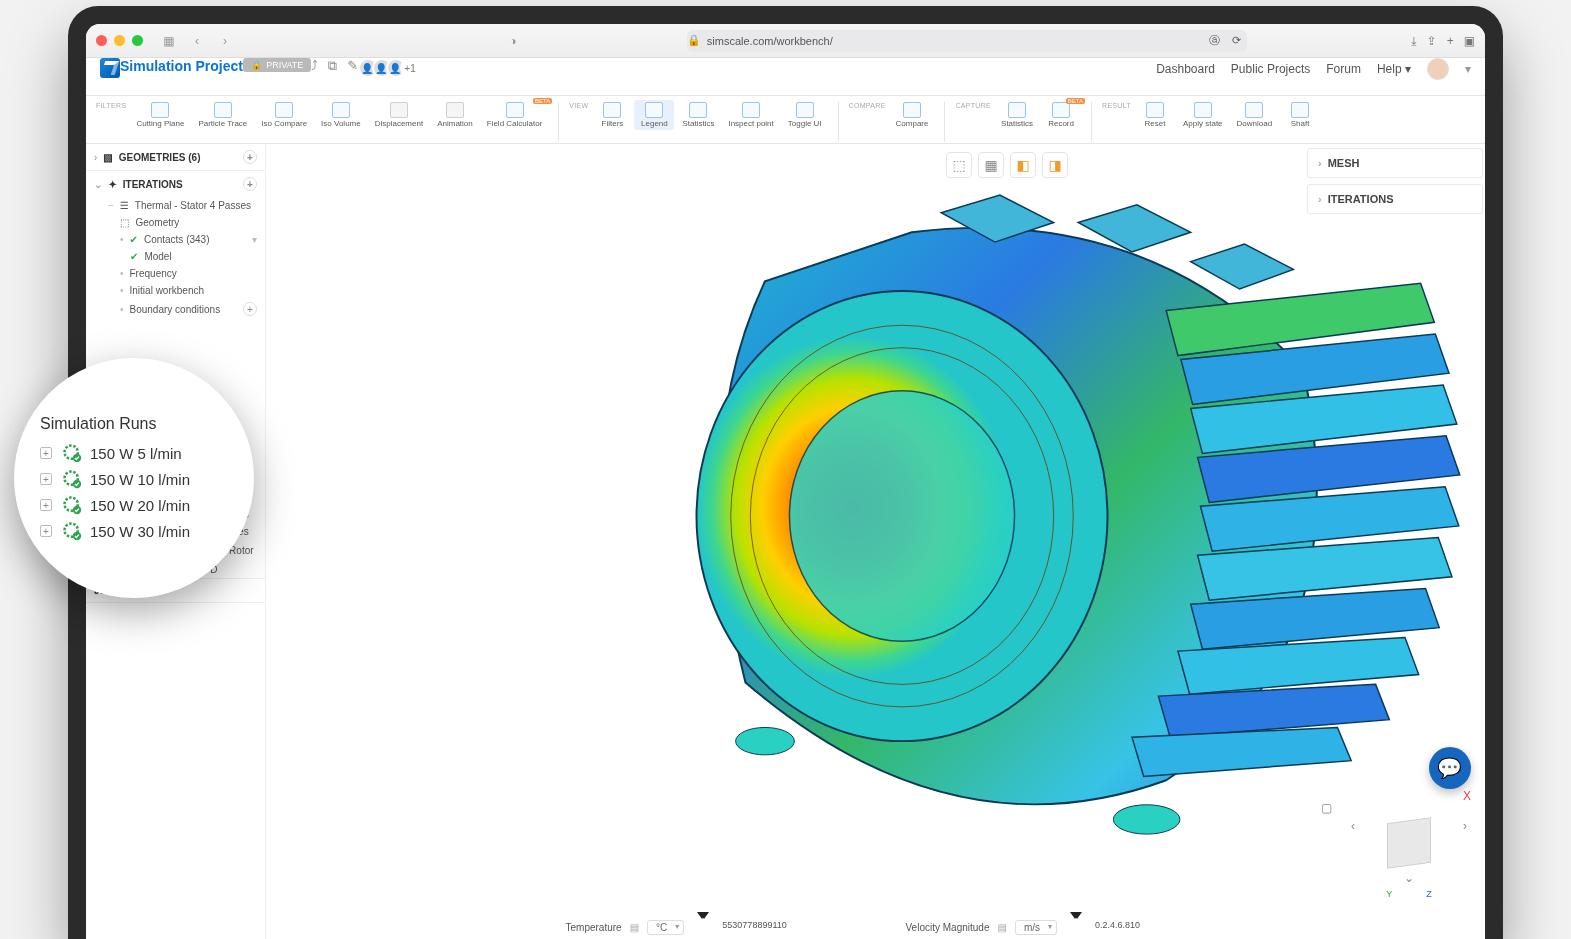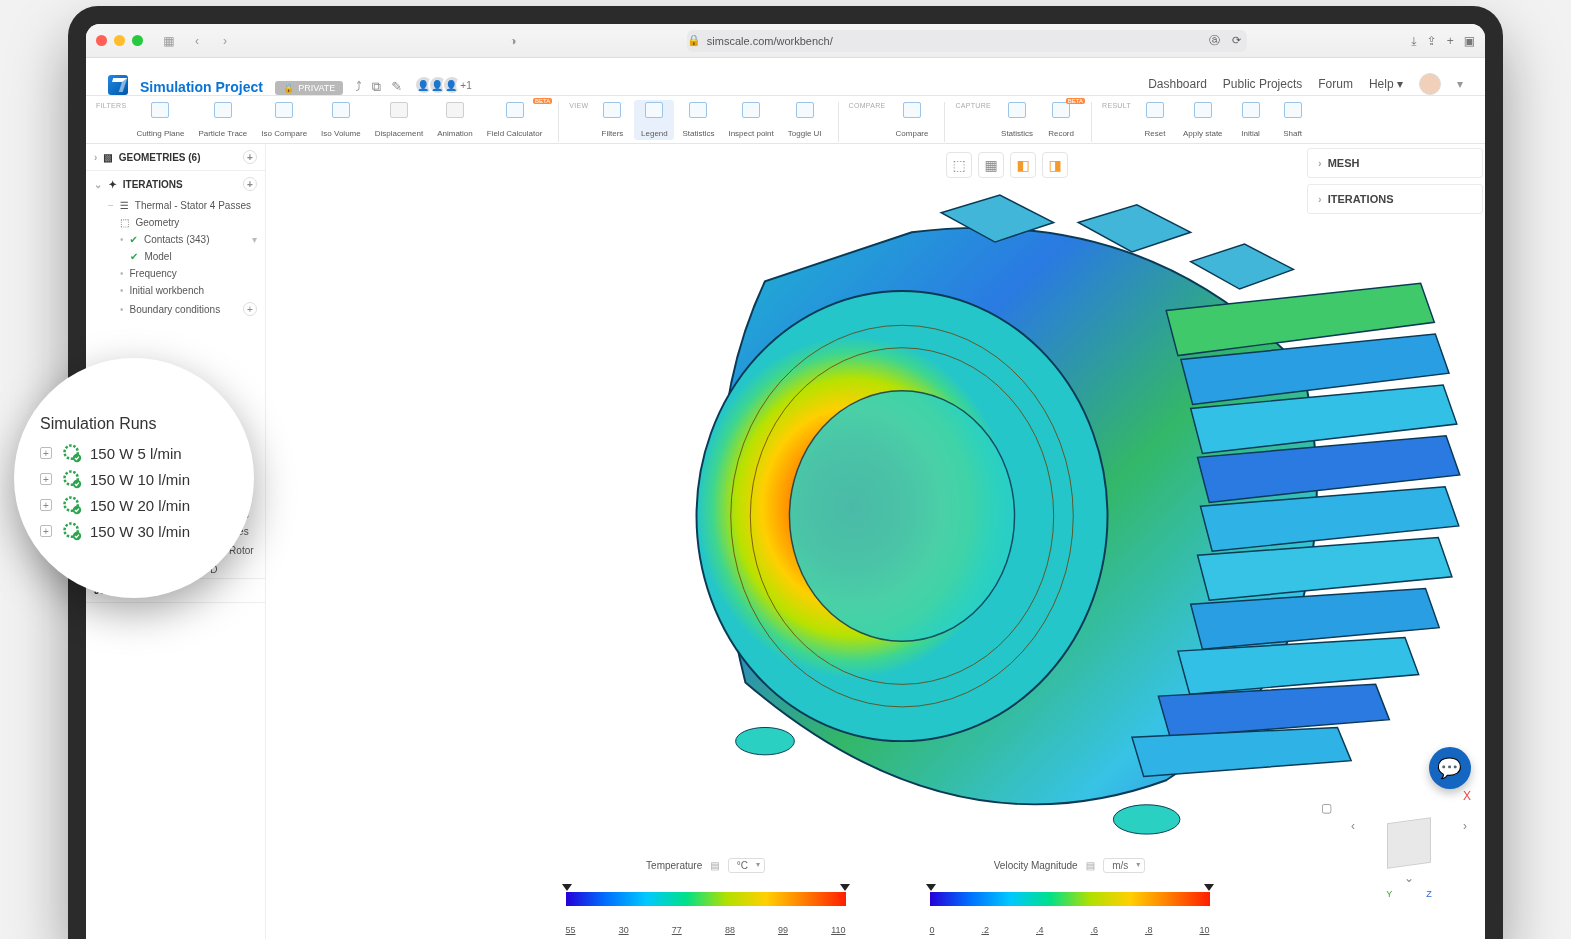--- a/index.html
+++ b/index.html
@@ -12,37 +12,37 @@
   
   .browser-bar { height: 34px; background: linear-gradient(#f6f6f6,#eee); display: flex; align-items: center; padding: 0 10px; gap: 8px; border-bottom: 1px solid #ddd; font-size: 12px; color: #666; }
   .traffic { display: flex; gap: 7px; margin-right: 8px; }
   .dot { width: 11px; height: 11px; border-radius: 50%; }
   .dot.red{background:#ff5f57}.dot.yellow{background:#febc2e}.dot.green{background:#28c840}
   .nav-btn { width: 20px; text-align: center; color: #999; }
   .addr { flex: 1; max-width: 560px; margin: 0 auto; background: #e9e9ec; border-radius: 6px; height: 22px; display: flex; align-items: center; justify-content: center; gap: 6px; color: #555; font-size: 11px; }
   .chrome-right { display:flex; gap:10px; color:#777; }
 
   
-  .app-header { height: 38px; display:flex; align-items:flex-end; padding:0 22px; border-bottom:1px solid #e6e6e6; gap:12px; }
+  .app-header { height: 38px; display:flex; align-items:flex-start; padding:0 14px; border-bottom:1px solid #e6e6e6; }
   .logo { width:20px; height:20px; border-radius:3px; background:linear-gradient(135deg,#1e88e5,#0057a8); position:relative; }
   .logo:before{content:"";position:absolute;inset:3px;border-top:4px solid #fff;border-right:4px solid rgba(255,255,255,.5);transform:skewX(-18deg);}
   .proj-title { color:#0a74d6; font-weight:600; font-size:14px; }
   .chip { background:#b9b9b9; color:#fff; font-size:9px; padding:2px 8px; border-radius:3px; display:flex; align-items:center; gap:4px; }
   .hdr-icons { display:flex; gap:10px; color:#8c8c8c; font-size:13px; }
   .avatars { display:flex; margin-left:6px; }
   .avatars span { width:20px;height:20px;border-radius:50%;background:#ddd;border:2px solid #fff;margin-left:-6px;display:flex;align-items:center;justify-content:center;font-size:10px;color:#777; }
   .hdr-links { margin-left:auto; display:flex; gap:16px; font-size:12px; color:#555; align-items:center; }
   .hdr-links .avatar{width:22px;height:22px;border-radius:50%;background:#f0d0b8;border:1px solid #ddd;}
 
   
   .ribbon { height:48px; border-bottom:1px solid #e6e6e6; display:flex; align-items:flex-start; padding:4px 10px 0; gap:4px; font-size:8px; color:#888; position:relative; }
   .rgroup { display:flex; flex-direction:column; align-items:center; text-align:center; }
   .rgroup .lbl { font-size:7px; text-transform:uppercase; letter-spacing:.3px; color:#aaa; padding-top:2px; }
   .rbtns { display:flex; gap:2px; }
-  .rbtn { display:flex; flex-direction:column; align-items:center; gap:12px; padding:2px 6px; border-radius:3px; min-width:40px; }
+  .rbtn { display:flex; flex-direction:column; align-items:center; gap:2px; padding:2px 6px; border-radius:3px; min-width:40px; }
   .rbtn.active { background:#e8f1fb; }
   .rbtn .ic { width:18px;height:16px;border:1px solid #9cc3e8;border-radius:2px;background:#f5faff; position:relative; }
   .rbtn.gray .ic{border-color:#cfcfcf;background:#f5f5f5;}
   .rbtn .t { font-size:8px; color:#5b5b5b; line-height:1; white-space:nowrap; }
   .sep { width:1px; background:#e6e6e6; height:40px; margin:2px 6px; }
   .badge-beta{position:absolute;top:-2px;right:-4px;background:#ff8a3d;color:#fff;font-size:6px;padding:0 2px;border-radius:2px;}
 
   
   .app-body { flex:1; display:flex; position:relative; overflow:hidden; }
 
@@ -67,26 +67,26 @@
   .view-cubes { position:absolute; top:8px; left:680px; display:flex; gap:6px; }
   .cube { width:26px;height:26px;border:1px solid #e4e4e4;border-radius:4px;display:flex;align-items:center;justify-content:center;font-size:14px;color:#888;background:#fff; }
   .cube.orange{color:#f39a2b}
 
   
   .right-panel { position:absolute; top:4px; right:2px; width:176px; }
   .rp-item { background:#fff;border:1px solid #eaeaea;border-radius:3px;margin-bottom:6px;padding:8px 10px;font-size:11px;font-weight:600;color:#444;display:flex;align-items:center;gap:6px; }
 
   
   .legends { position:absolute; bottom:4px; left:50%; transform:translateX(-50%); display:flex; gap:60px; font-size:10px; color:#555; }
-  .legend { display:flex;flex-direction:column; gap:19px; width:280px;margin-left:24px; }
+  .legend { display:flex;flex-direction:row; gap:19px; width:280px; }
   .legend .row1 { display:flex; gap:8px; align-items:center; justify-content:center; }
   .legend .unit{border:1px solid #ddd;border-radius:3px;padding:1px 16px 1px 8px;position:relative;color:#666;}
   .legend .unit:after{content:"▾";position:absolute;right:4px;top:1px;color:#999;font-size:8px;}
   .legend .bar{height:14px;background:linear-gradient(90deg,#2400d8,#0070ff,#00c8ff,#00e08a,#b0e000,#ffd000,#ff7a00,#ff1e00);position:relative;}
-  .legend .ticks{display:flex;justify-content:space-between;text-decoration:underline;}
+  .legend .ticks{display:flex;justify-content:space-between;}
   .legend .ticks span{font-size:9px;color:#555;}
   .tri{position:absolute;top:-8px;width:0;height:0;border-left:5px solid transparent;border-right:5px solid transparent;border-top:7px solid #222;}
   .tri.t1{left:-4px}.tri.t2{right:-4px}
 
   
   .navcube{position:absolute;bottom:40px;right:18px;display:flex;flex-direction:column;align-items:center;gap:4px;color:#888;font-size:12px;}
   .navcube .cube3d{width:48px;height:48px;background:#e8e8e8;border:1px solid #ccc;transform:rotateX(18deg) rotateY(-24deg);transform-style:preserve-3d;position:relative;}
   .axes{display:flex;gap:34px;font-size:9px;}
   .axx{color:#e44}.axy{color:#3a3}.axz{color:#36c}
   .chat-btn{position:absolute;right:14px;bottom:150px;width:42px;height:42px;border-radius:50%;background:#1566c0;display:flex;align-items:center;justify-content:center;color:#fff;font-size:20px;box-shadow:0 4px 10px rgba(0,0,0,.25);}
@@ -251,21 +251,21 @@
       <div class="rbtn">
             <div class="ic"></div>
             <div class="t">Reset</div>
           </div>
       <div class="rbtn">
             <div class="ic"></div>
             <div class="t">Apply state</div>
           </div>
       <div class="rbtn">
             <div class="ic"></div>
-            <div class="t">Initial</div>
+            <div class="t">Download</div>
           </div>
       <div class="rbtn">
             <div class="ic"></div>
             <div class="t">Shaft</div>
           </div>
     </div>
   </div>
 
   <div class="app-body">
 

